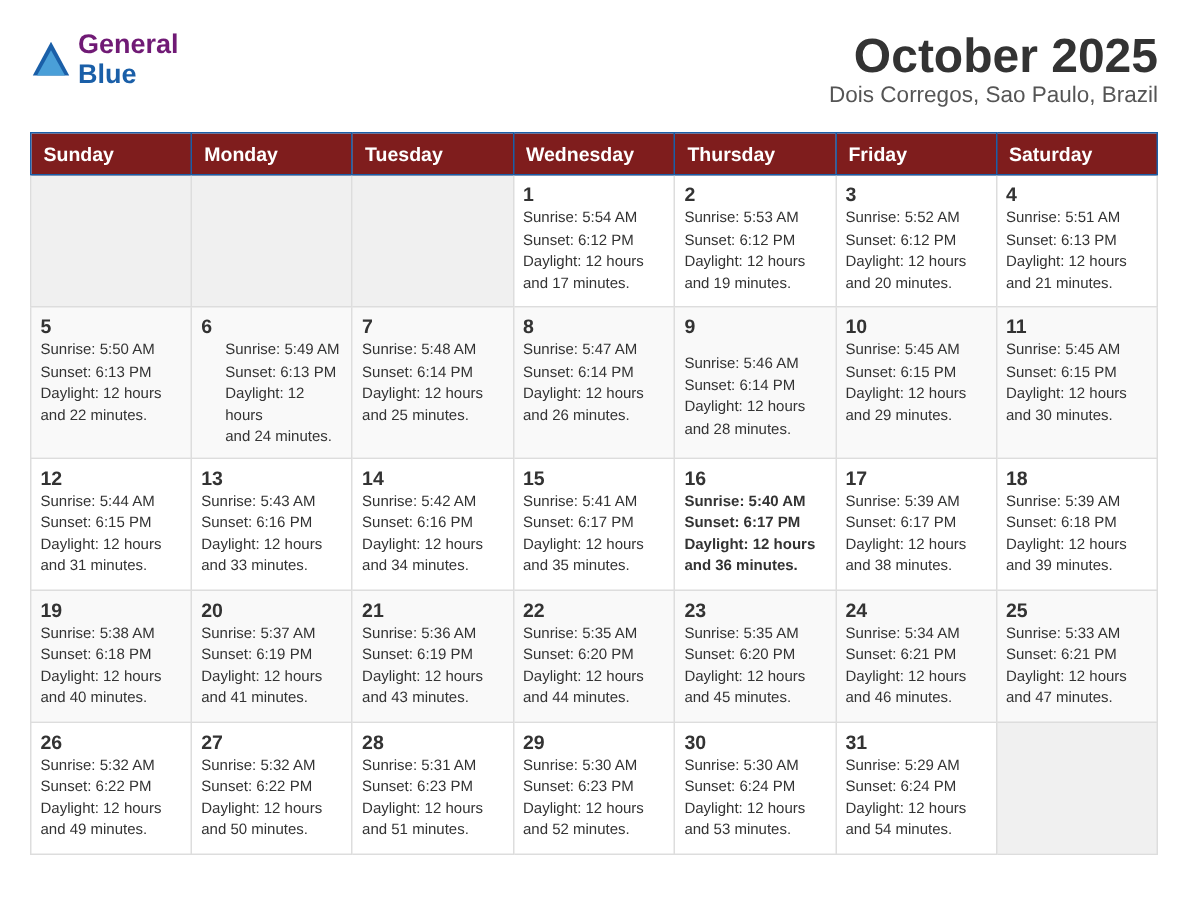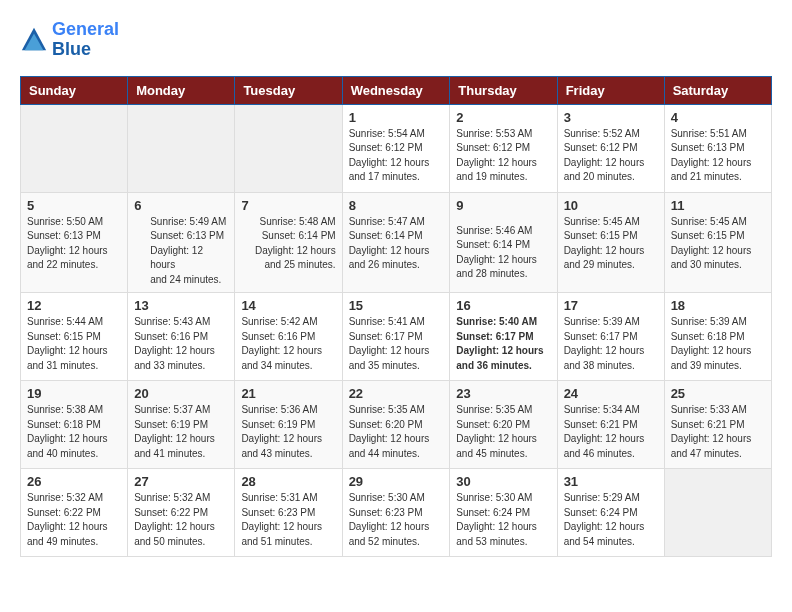--- a/index.html
+++ b/index.html
@@ -19,21 +19,21 @@
     .logo {
       display: flex;
       align-items: center;
       gap: 4px;
     }
     .logo-text {
       font-size: 18px;
       font-weight: bold;
       line-height: 1.1;
     }
-    .logo-general { color: #3b82f6; }
+    .logo-general { color: #701a75; }
     .logo-blue { color: #1a5fa8; }
     .logo-icon {
       width: 28px;
       height: 28px;
     }
     .title-section {
       text-align: right;
     }
     .month-title {
       font-size: 32px;
@@ -96,20 +96,24 @@
   <div class="logo">
     <svg class="logo-icon" viewBox="0 0 30 30">
       <polygon points="15,2 28,26 2,26" fill="#1a5fa8"></polygon>
       <polygon points="15,8 25,26 5,26" fill="#4a9fd8"></polygon>
     </svg>
     <div class="logo-text">
       <span class="logo-general">General</span><br>
       <span class="logo-blue">Blue</span>
     </div>
   </div>
+  <div class="title-section">
+    <div class="month-title">October 2025</div>
+    <div class="location">Dois Corregos, Sao Paulo, Brazil</div>
+  </div>
 </div>
 
 <table class="calendar">
   <thead>
     <tr>
     <th>Sunday</th>
         <th>Monday</th>
         <th>Tuesday</th>
         <th>Wednesday</th>
         <th>Thursday</th>
@@ -161,21 +165,21 @@
         </td>
         <td>
           <div class="day-number">6</div>
           <div class="day-info" style="white-space: pre-line; margin-left: 16px;">Sunrise: 5:49 AM
 Sunset: 6:13 PM
 Daylight: 12 hours
 and 24 minutes.</div>
         </td>
         <td>
           <div class="day-number">7</div>
-          <div class="day-info" style="white-space: pre-line; text-align: right;">Sunrise: 5:48 AM
+          <div class="day-info" style="white-space: pre-line;">Sunrise: 5:48 AM
 Sunset: 6:14 PM
 Daylight: 12 hours
 and 25 minutes.</div>
         </td>
         <td>
           <div class="day-number">8</div>
           <div class="day-info" style="white-space: pre-line;">Sunrise: 5:47 AM
 Sunset: 6:14 PM
 Daylight: 12 hours
 and 26 minutes.</div>

